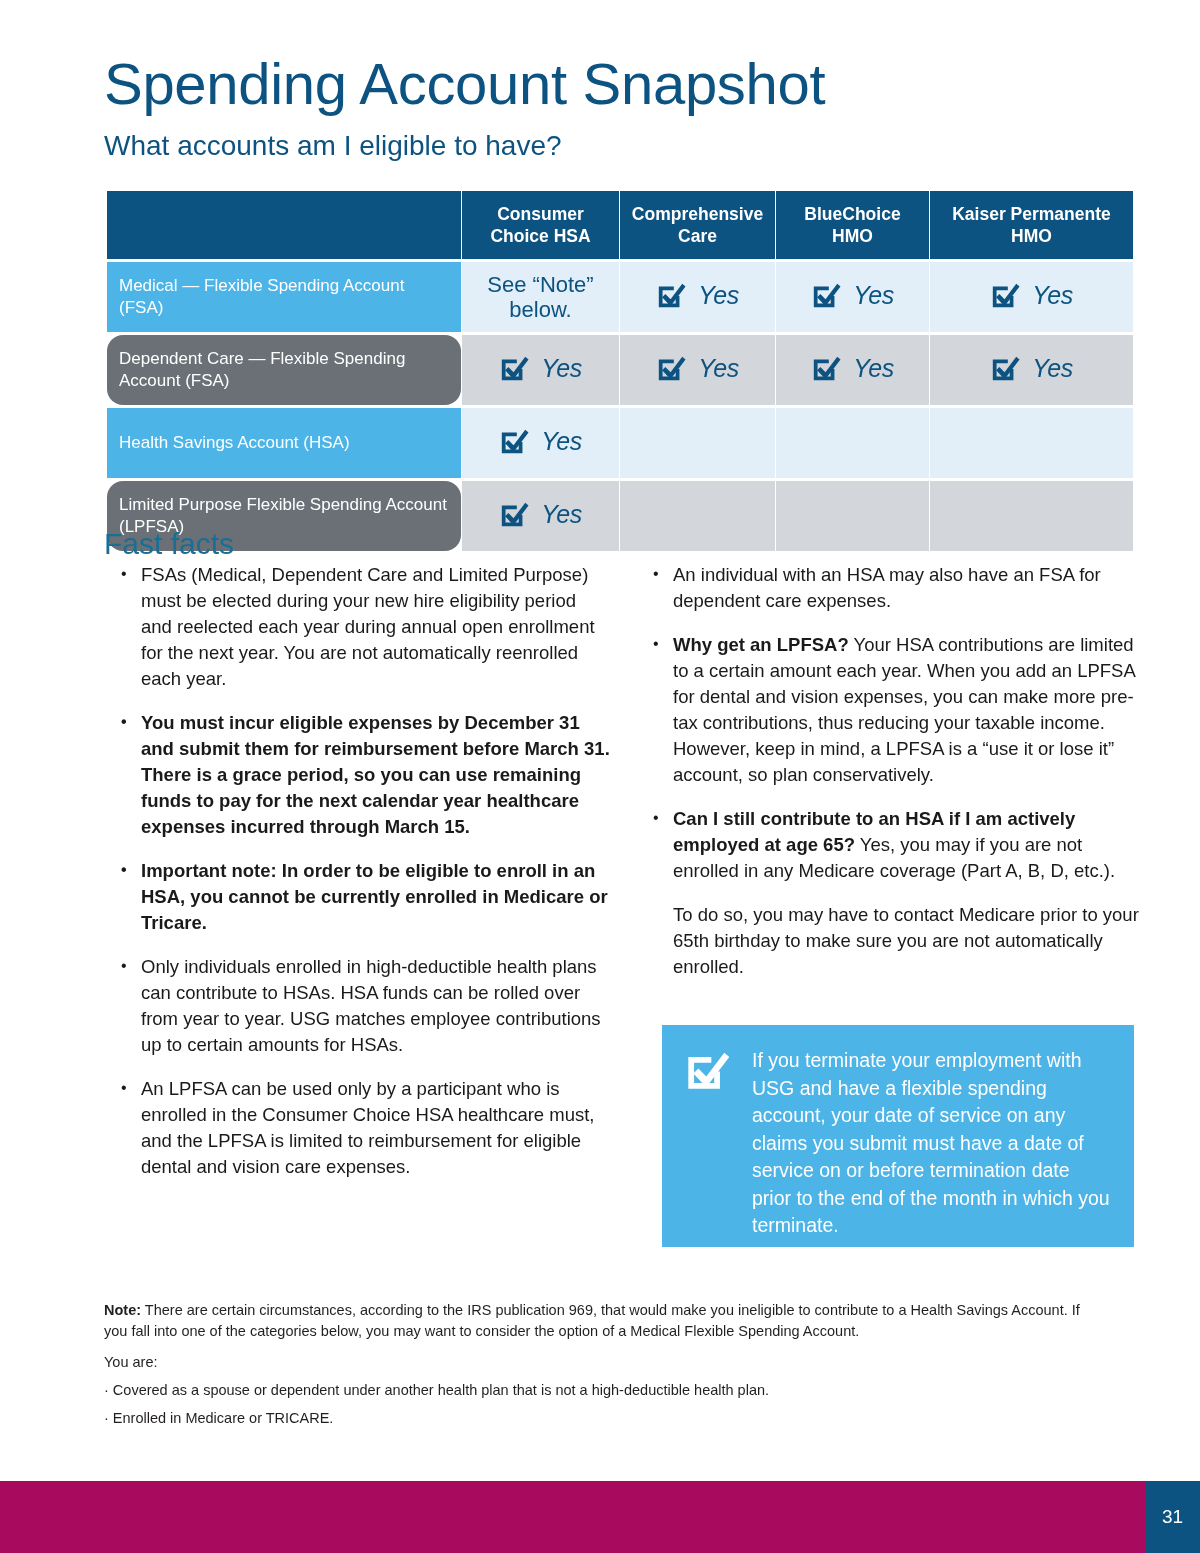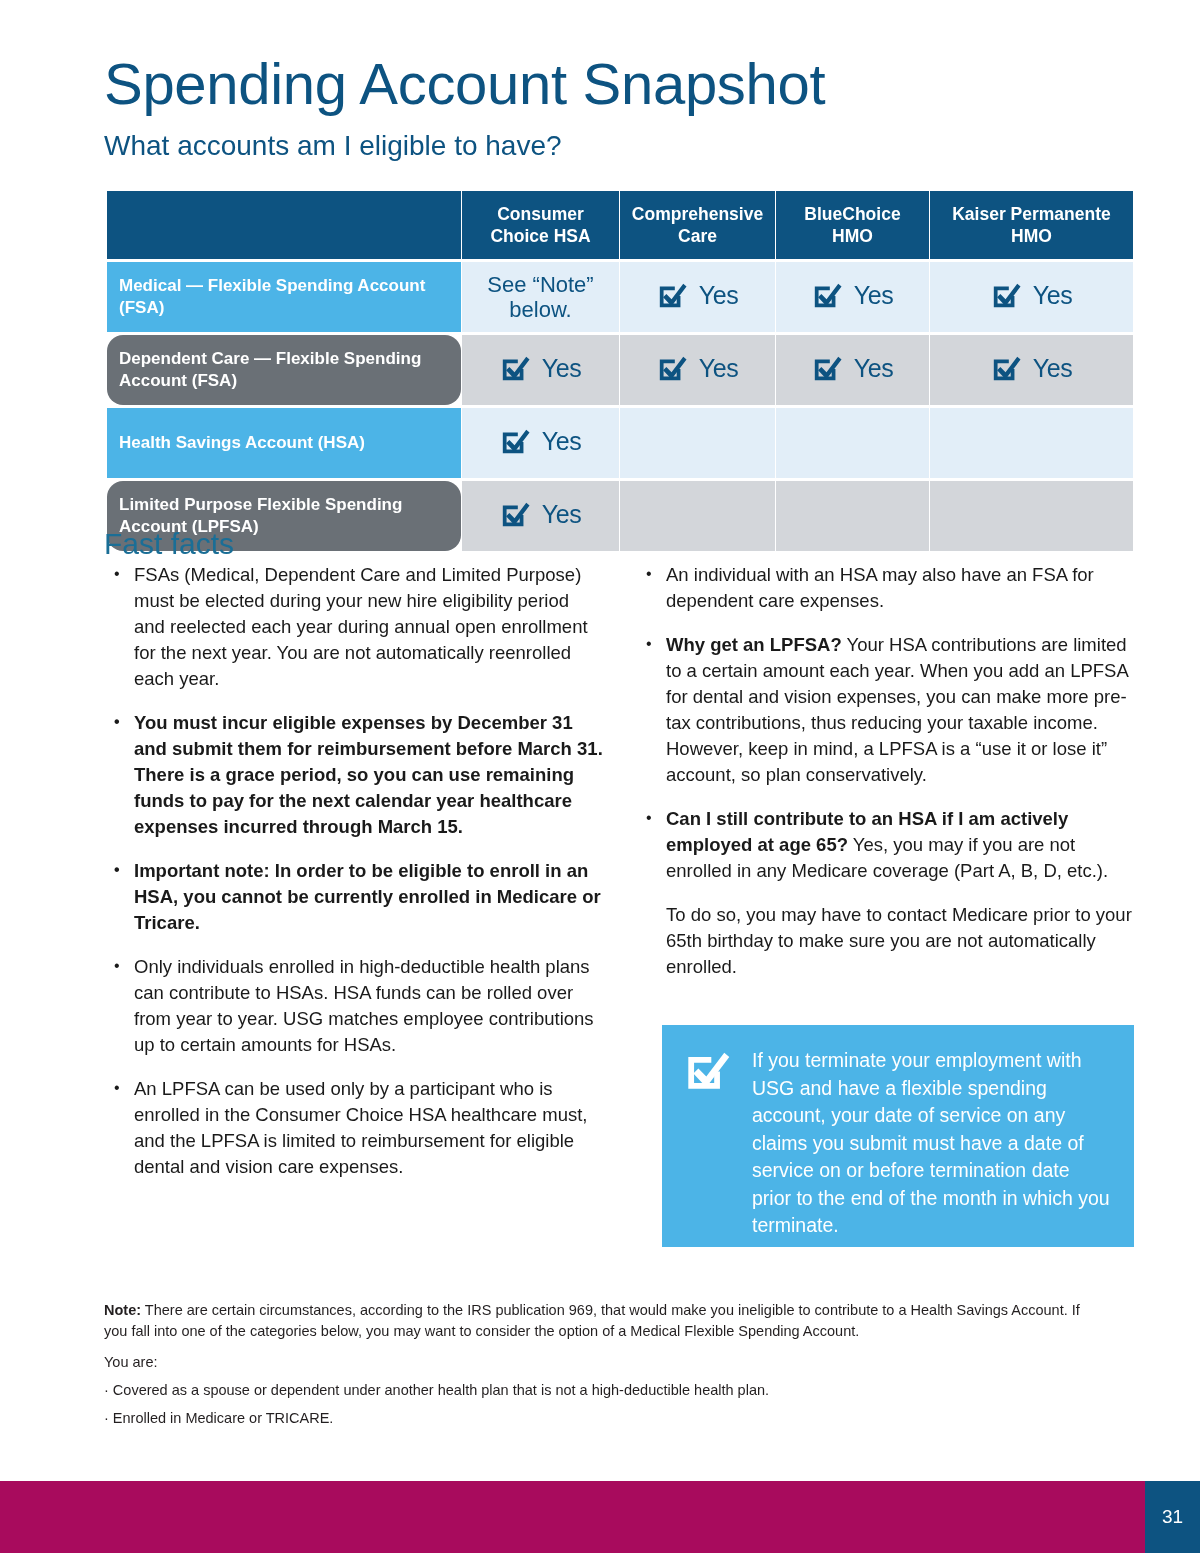--- a/index.html
+++ b/index.html
@@ -73,21 +73,21 @@
     vertical-align: middle;
   }
   .snap-table thead th.th-blank {
     background: #0d5381;
   }
 
   .row-label {
     color: #ffffff;
     font-size: 17px;
     line-height: 22px;
-    font-weight: 700;
+    font-weight: 400;
     text-align: left;
     padding: 10px 12px;
     vertical-align: middle;
   }
   .row-label.tone-blue { background: #4cb4e7; }
   .row-label.tone-gray { background: #6a7076; border-radius: 16px; }
 
   .cell {
     text-align: center;
     vertical-align: middle;
@@ -95,20 +95,21 @@
     padding: 4px;
   }
   .cell.tone-blue { background: #e2eef8; }
   .cell.tone-gray { background: #d3d6da; }
 
   .yes-wrap {
     display: inline-flex;
     align-items: center;
     justify-content: center;
     gap: 12px;
+    font-style: italic;
   }
   .chk {
     display: inline-block;
     width: 30px;
     height: 30px;
     position: relative;
     flex: 0 0 auto;
   }
   .chk svg { display: block; width: 30px; height: 30px; }
   .yes-text {
@@ -131,21 +132,21 @@
     left: 104px;
     top: 525px;
     font-size: 30px;
     line-height: 38px;
     color: #1a6e96;
     font-weight: 400;
   }
 
   .cols {
     position: absolute;
-    left: 104px;
+    left: 111px;
     top: 562px;
     width: 1030px;
     display: flex;
     gap: 32px;
   }
   .col-left  { width: 500px; }
   .col-right { width: 498px; }
 
   ul.facts {
     list-style: none;

